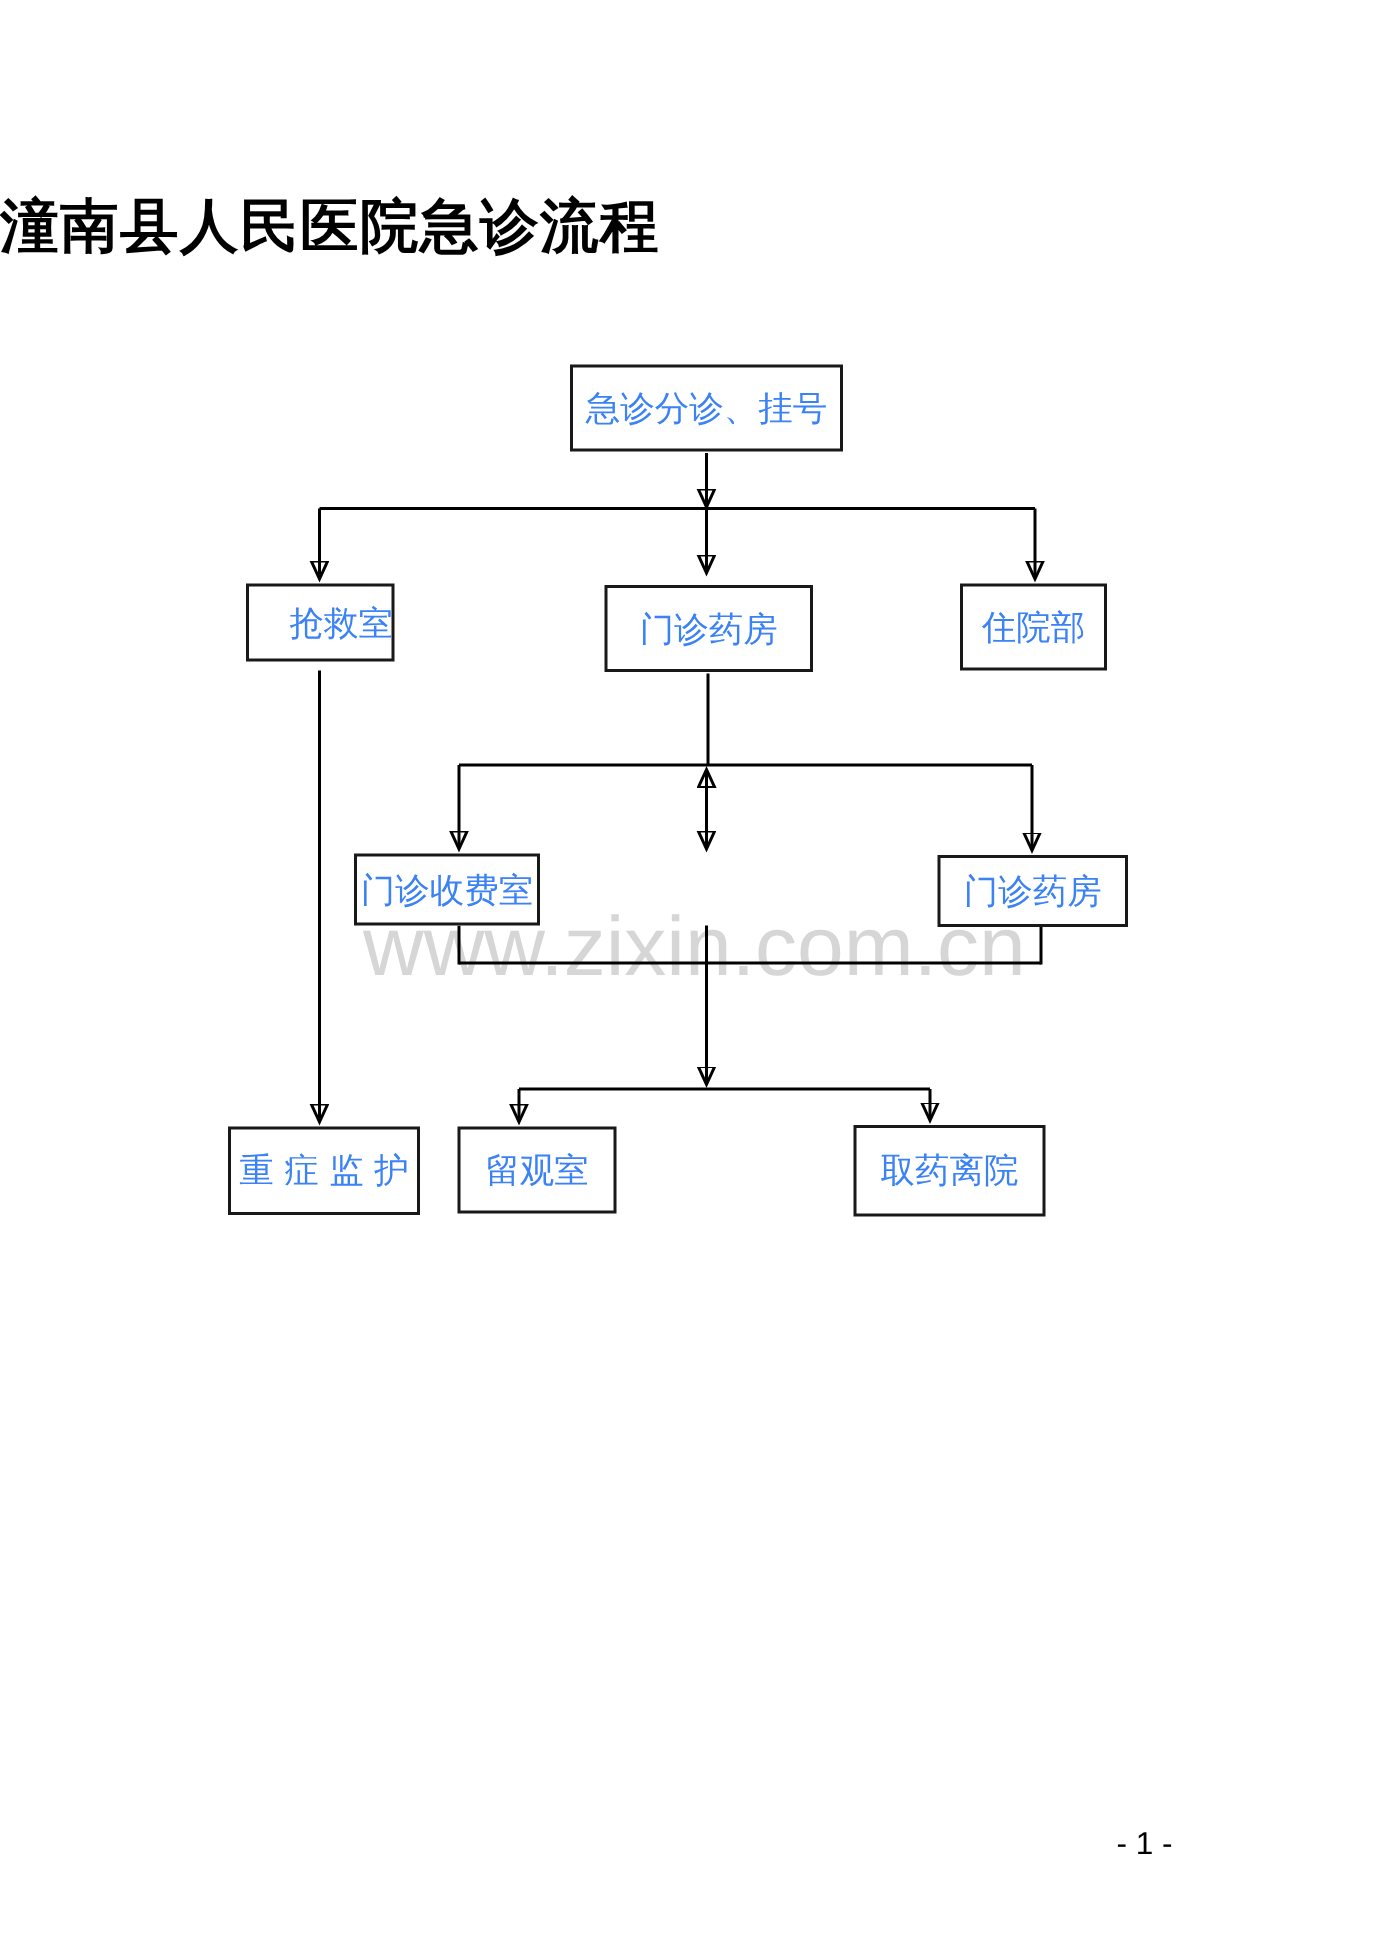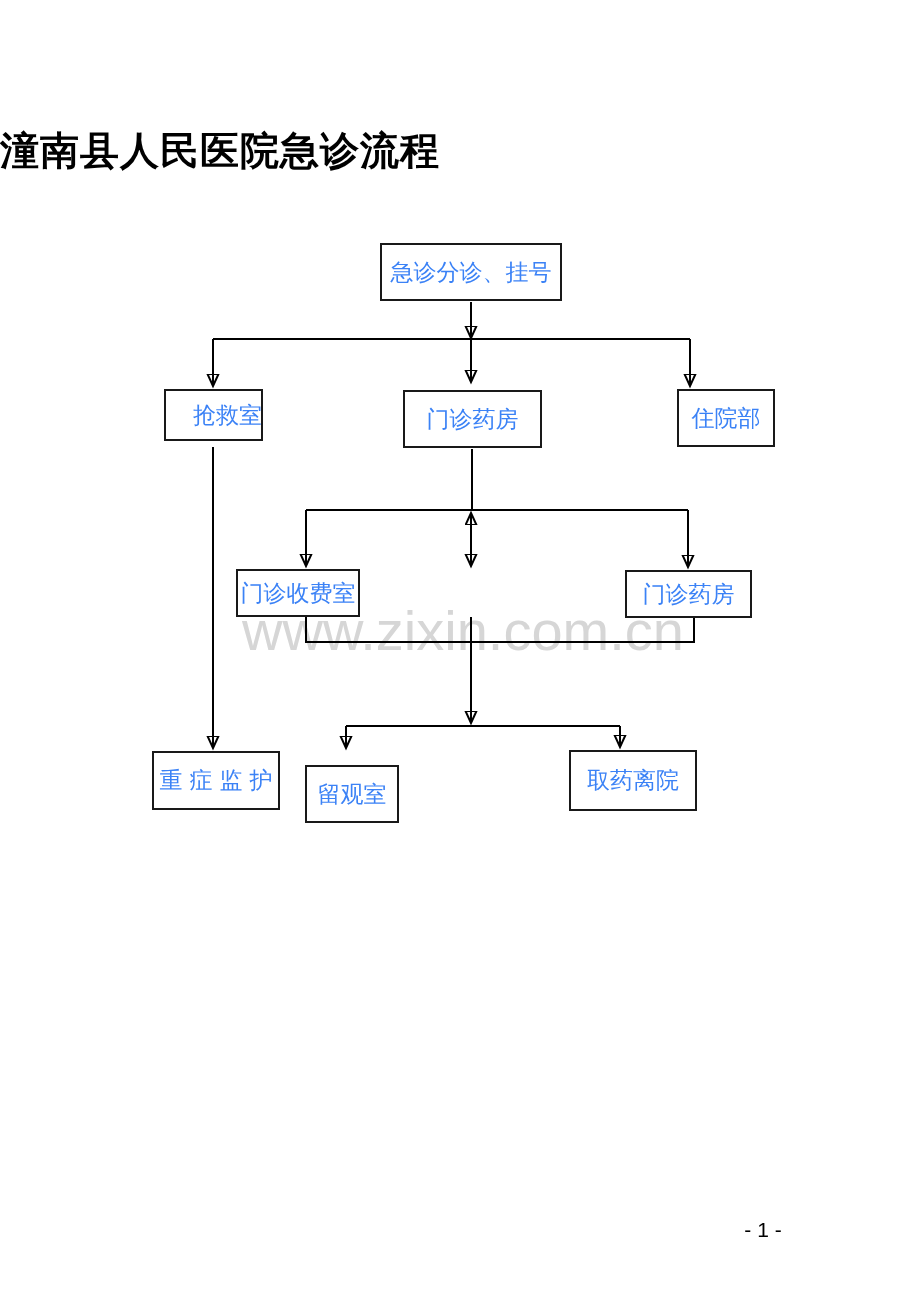--- a/index.html
+++ b/index.html
@@ -28,26 +28,26 @@
   .node {
     position: absolute; z-index: 3;
     background: #fff; border: 2px solid #191919;
     display: flex; align-items: center; justify-content: center;
     font-family: "Liberation Serif", serif;
     font-size: 23px; color: #3b82f6; white-space: nowrap;
   }
   .n-triage      { left: 380px; top: 243px; width: 182px; height: 58px; }
   .n-rescue      { left: 164px; top: 389px; width: 99px;  height: 52px; padding-left: 28px; }
   .n-consult     { left: 403px; top: 390px; width: 139px; height: 58px; }
-  .n-inpatient   { left: 677px; top: 389px; width: 98px;  height: 58px; }
+  .n-inpatient   { left: 640px; top: 389px; width: 98px;  height: 58px; }
   .n-fee         { left: 236px; top: 569px; width: 124px; height: 48px; }
   .n-lab         { left: 402px; top: 569px; width: 182px; height: 48px; }
   .n-pharmacy    { left: 625px; top: 570px; width: 127px; height: 48px; }
   .n-icu         { left: 152px; top: 751px; width: 128px; height: 59px; letter-spacing: 7px; padding-left: 7px; }
-  .n-observation { left: 305px; top: 751px; width: 94px;  height: 58px; margin-top: 14px; }
+  .n-observation { left: 305px; top: 751px; width: 106px;  height: 58px; }
   .n-discharge   { left: 569px; top: 750px; width: 128px; height: 61px; }
 
   .page-number {
     position: absolute; left: 718px; top: 1218px; width: 90px;
     text-align: center; font-size: 21px; color: #000;
     font-family: "Liberation Sans", sans-serif;
   }
 </style>
 </head>
 <body>

